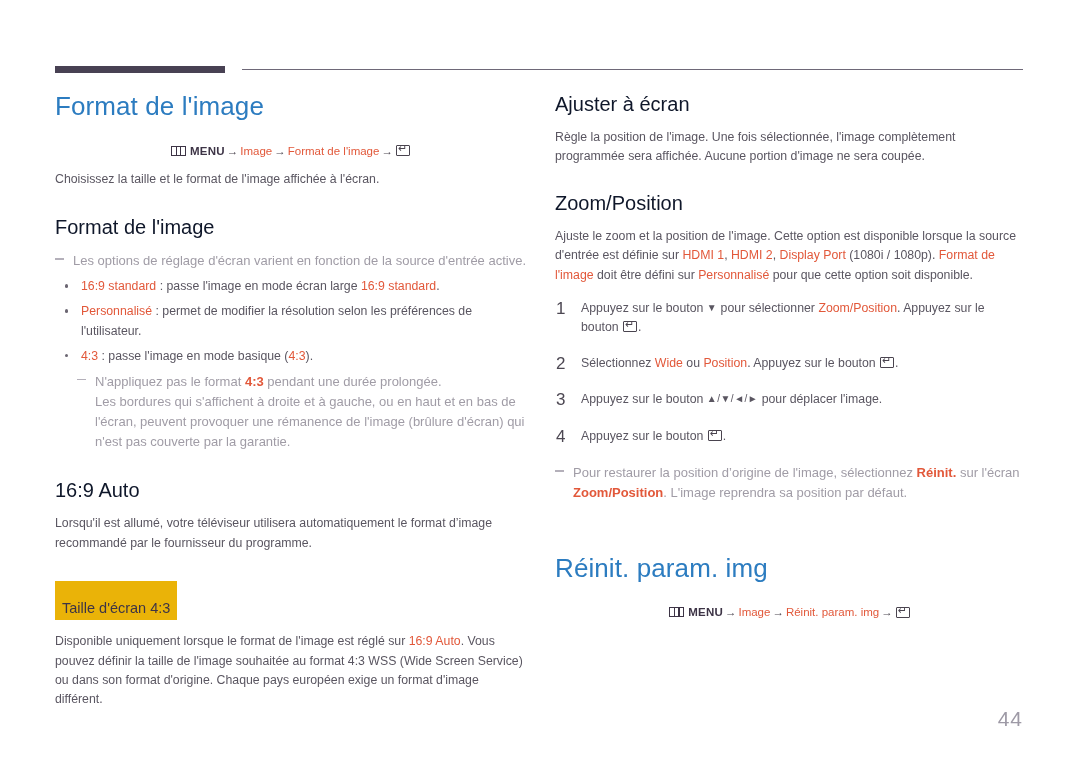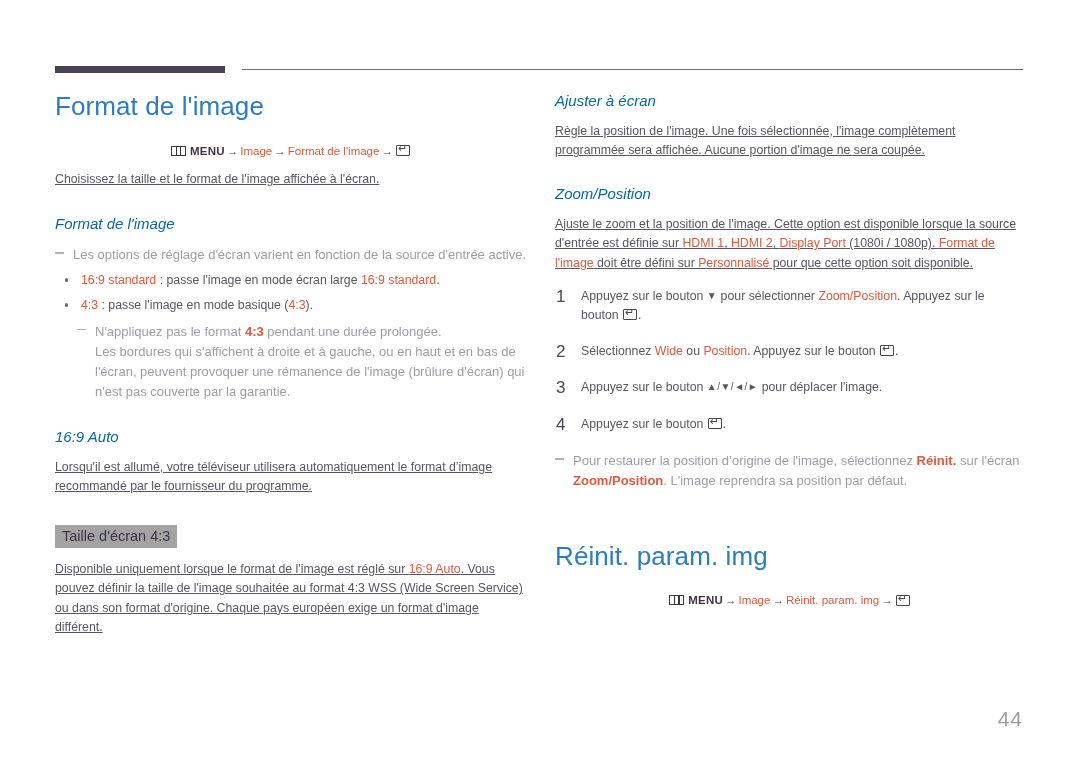--- a/index.html
+++ b/index.html
@@ -56,37 +56,36 @@
   
   h1.title {
     font-size: 26px;
     font-weight: normal;
     color: #2c7cc0;
     margin: 0 0 22px 0;
     letter-spacing: 0.1px;
     line-height: 1.1;
   }
   h2.section {
-    font-size: 15px;
+    font-size: 20px;
     font-weight: normal;
-    color: #0369a1;
+    color: #0f172a;
     margin: 26px 0 12px 0;
     line-height: 1.2;
-    font-style: italic;
   }
   h2.section.first { margin-top: 0; }
   h2.section.tight { margin-top: 24px; }
 
   h3.highlight {
     display: inline-block;
     font-size: 14.5px;
     font-weight: normal;
     color: #3d3446;
-    background: #a3a3a3;
-    padding: 2px 7px 3px 7px;
+    background: #eab308;
+    padding: 18px 7px 3px 7px;
     margin: 22px 0 12px 0;
     line-height: 1.25;
   }
 
   
   .breadcrumb {
     font-size: 11.5px;
     color: #4a444f;
     margin: 0 0 10px 0;
     line-height: 1.5;
@@ -137,21 +136,20 @@
     line-height: 11px;
     color: #4a444f;
   }
 
   
   p.body {
     font-size: 12.3px;
     line-height: 1.58;
     color: #5a5661;
     margin: 0 0 6px 0;
-    text-decoration: underline;
   }
   p.lead { margin-bottom: 0; }
 
   .accent { color: #e2583a; }
   .accent-b { color: #e2583a; font-weight: bold; }
 
   
   ul.bullets {
     list-style: none;
     margin: 0;
@@ -252,20 +250,21 @@
     </div>
 
     <p class="body lead">Choisissez la taille et le format de l'image affichée à l'écran.</p>
 
     <h2 class="section">Format de l'image</h2>
 
     <div class="note">Les options de réglage d'écran varient en fonction de la source d'entrée active.</div>
 
     <ul class="bullets">
       <li><span class="accent">16:9 standard</span><span> : </span><span>passe l'image en mode écran large </span><span class="accent">16:9 standard</span><span>.</span></li>
+      <li><span class="accent">Personnalisé</span><span> : </span><span>permet de modifier la résolution selon les préférences de l'utilisateur.</span></li>
       <li><span class="accent">4:3</span><span> : </span><span>passe l'image en mode basique (</span><span class="accent">4:3</span><span>).</span></li>
     </ul>
 
     <div class="note indent"><span>N'appliquez pas le format </span><span class="accent-b">4:3</span><span> pendant une durée prolongée.</span><br><span>Les bordures qui s'affichent à droite et à gauche, ou en haut et en bas de l'écran, peuvent provoquer une rémanence de l'image (brûlure d'écran) qui n'est pas couverte par la garantie.</span></div>
 
     <h2 class="section">16:9 Auto</h2>
 
     <p class="body">Lorsqu'il est allumé, votre téléviseur utilisera automatiquement le format d’image recommandé par le fournisseur du programme.</p>
 
     <h3 class="highlight">Taille d'écran 4:3</h3>

